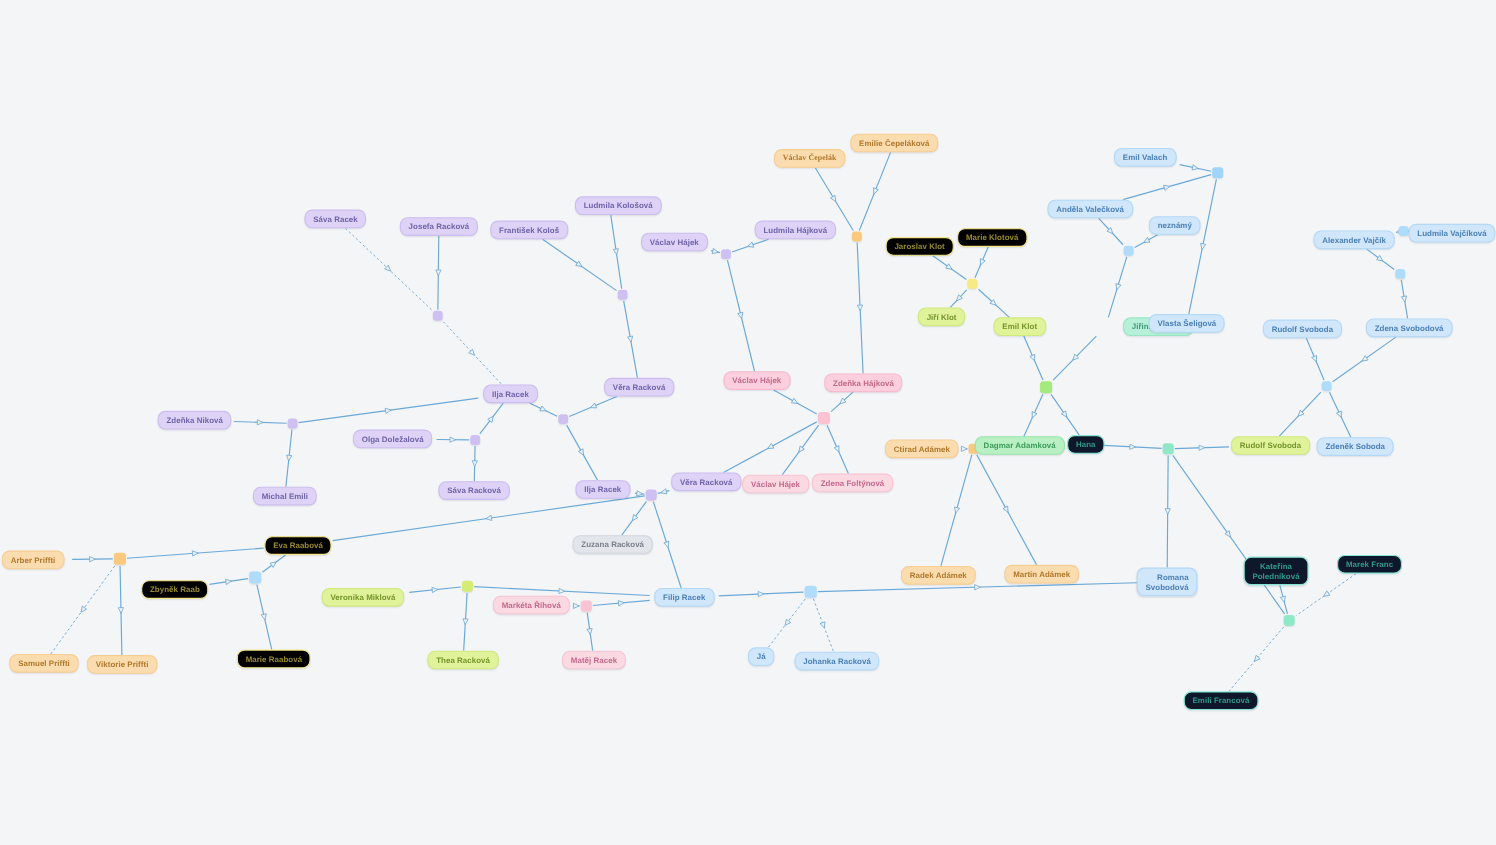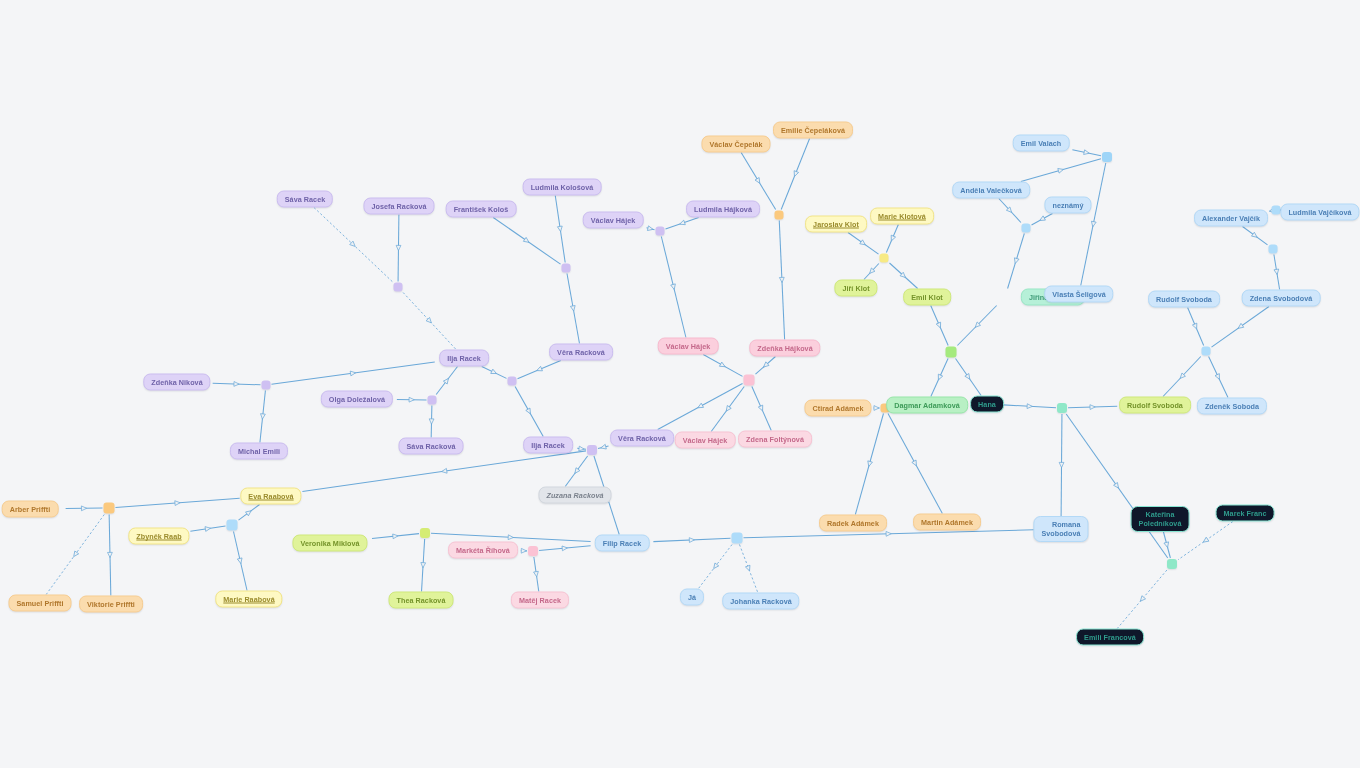--- a/index.html
+++ b/index.html
@@ -44,21 +44,21 @@
     border-radius: 3px;
     z-index: 4;
     box-shadow: 0 1px 1.5px rgba(30,40,60,0.10);
   }
   
   .c-blue   { background:#cfe6fb; border-color:#b3d9f7; color:#4a7fb5; }
   .c-purple { background:#ded3f7; border-color:#cbbdf0; color:#6f62a8; }
   .c-pink   { background:#fbcfdd; border-color:#f8bace; color:#c4688a; }
   .c-pinkL  { background:#fbd9e3; border-color:#f8c3d3; color:#c4688a; }
   .c-orange { background:#fbdcae; border-color:#f7cd91; color:#b0772c; }
-  .c-yellow { background:#fef9c3; border-color:#f2e588; color:#9a8b2c;text-decoration:underline; }
+  .c-yellow { background:#000000; border-color:#f2e588; color:#9a8b2c; }
   .c-lime   { background:#e0f39a; border-color:#cfe97b; color:#74932a; }
   .c-mint   { background:#b6f0d8; border-color:#97e7c5; color:#3e9a77;margin-left:48px; }
   .c-green  { background:#b8f0c4; border-color:#97e6a8; color:#3d9a58; }
   .c-grey   { background:#e2e5ea; border-color:#d2d7de; color:#7a818c; }
   .c-cyan   { background:#0f172a; border-color:#87e6d3; color:#2f9b8c; }
 
   .j-blue   { background:#aedcfa; }
   .j-blue2  { background:#9ed5f8; }
   .j-purple { background:#cfc0f2; }
   .j-pink   { background:#fbc2d4; }
@@ -259,21 +259,21 @@
     <div class="junction j-lime" style="left: 425px; top: 533px; width: 10px; height: 10px;"></div>
     <div class="junction j-pink" style="left: 533px; top: 551px; width: 10px; height: 10px;"></div>
     <div class="junction j-blue" style="left: 737px; top: 538px; width: 11px; height: 11px;"></div>
     <div class="junction j-mint" style="left: 1172px; top: 564px; width: 10px; height: 10px;"></div>
     <div class="node c-purple" style="left: 305px; top: 199px;">Sáva Racek</div>
     <div class="node c-purple" style="left: 399px; top: 206px;">Josefa Racková</div>
     <div class="node c-purple" style="left: 481px; top: 209px;">František Kološ</div>
     <div class="node c-purple" style="left: 562px; top: 187px;">Ludmila Kološová</div>
     <div class="node c-purple" style="left: 613px; top: 220px;">Václav Hájek</div>
     <div class="node c-purple" style="left: 723px; top: 209px;">Ludmila Hájková</div>
-    <div class="node c-orange" style="left: 736px; top: 144px;">Václav Čepelák</div>
+    <div class="node c-orange" style="left: 736px; top: 144px; font-family: Liberation Serif, serif;">Václav Čepelák</div>
     <div class="node c-orange" style="left: 813px; top: 130px;">Emilie Čepeláková</div>
     <div class="node c-yellow" style="left: 836px; top: 224px;">Jaroslav Klot</div>
     <div class="node c-yellow" style="left: 902px; top: 216px;">Marie Klotová</div>
     <div class="node c-lime" style="left: 856px; top: 288px;">Jiří Klot</div>
     <div class="node c-lime" style="left: 927px; top: 297px;">Emil Klot</div>
     <div class="node c-blue" style="left: 1041px; top: 143px;">Emil Valach</div>
     <div class="node c-blue" style="left: 991px; top: 190px;">Anděla Valečková</div>
     <div class="node c-blue" style="left: 1068px; top: 205px;">neznámý</div>
     <div class="node c-mint" style="left: 1005px; top: 297px;">Jiřina Klotová</div>
     <div class="node c-blue" style="left: 1079px; top: 294px;">Vlasta Šeligová</div>
@@ -299,21 +299,21 @@
     <div class="node c-cyan" style="left: 1245px; top: 513px;">Marek Franc</div>
     <div class="node c-cyan" style="left: 1110px; top: 637px;">Emili Francová</div>
     <div class="node c-purple" style="left: 464px; top: 358px;">Ilja Racek</div>
     <div class="node c-purple" style="left: 581px; top: 352px;">Věra Racková</div>
     <div class="node c-purple" style="left: 177px; top: 382px;">Zdeňka Niková</div>
     <div class="node c-purple" style="left: 357px; top: 399px;">Olga Doležalová</div>
     <div class="node c-purple" style="left: 259px; top: 451px;">Michal Emili</div>
     <div class="node c-purple" style="left: 431px; top: 446px;">Sáva Racková</div>
     <div class="node c-purple" style="left: 548px; top: 445px;">Ilja Racek</div>
     <div class="node c-purple" style="left: 642px; top: 438px;">Věra Racková</div>
-    <div class="node c-grey" style="left: 575px; top: 495px; font-style: italic;">Zuzana Racková</div>
+    <div class="node c-grey" style="left: 557px; top: 495px;">Zuzana Racková</div>
     <div class="node c-yellow" style="left: 271px; top: 496px;">Eva Raabová</div>
     <div class="node c-orange" style="left: 30px; top: 509px;">Arber Priffti</div>
     <div class="node c-yellow" style="left: 159px; top: 536px;">Zbyněk Raab</div>
     <div class="node c-orange" style="left: 40px; top: 603px;">Samuel Priffti</div>
     <div class="node c-orange" style="left: 111px; top: 604px;">Viktorie Priffti</div>
     <div class="node c-yellow" style="left: 249px; top: 599px;">Marie Raabová</div>
     <div class="node c-lime" style="left: 330px; top: 543px;">Veronika Miklová</div>
     <div class="node c-lime" style="left: 421px; top: 600px;">Thea Racková</div>
     <div class="node c-pinkL" style="left: 483px; top: 550px;">Markéta Říhová</div>
     <div class="node c-pinkL" style="left: 540px; top: 600px;">Matěj Racek</div>

